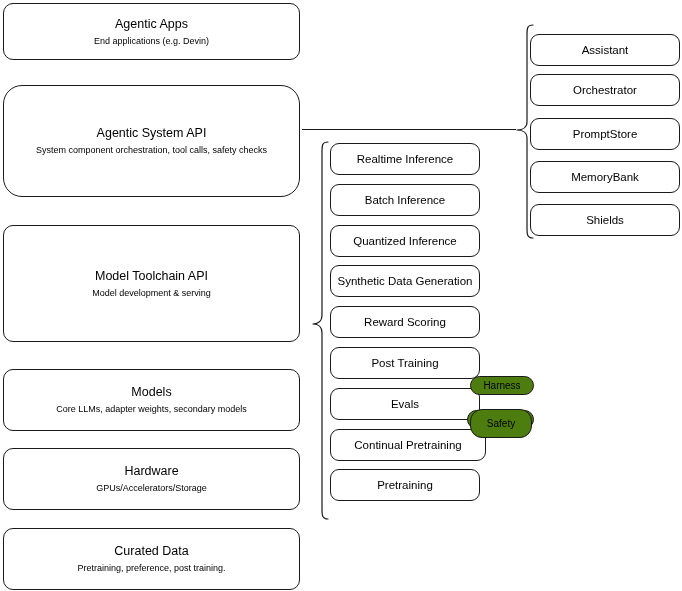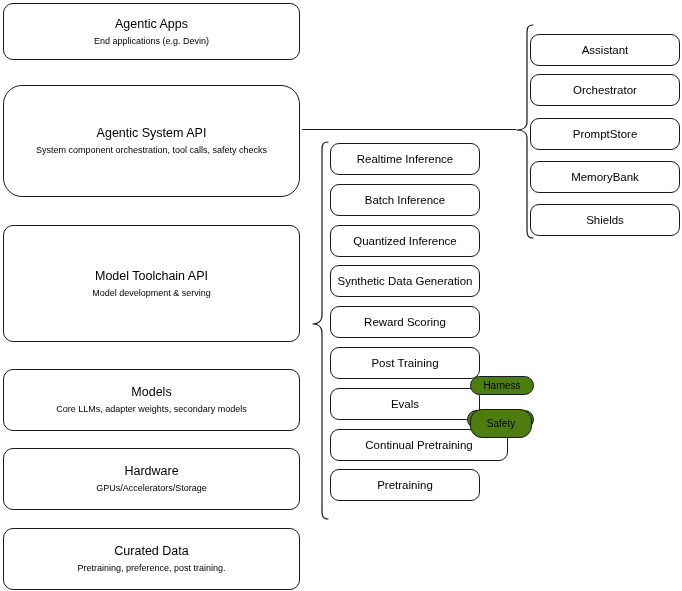--- a/index.html
+++ b/index.html
@@ -139,21 +139,21 @@
   </div>
   <div class="stack-box" style="left:330px; top:306px; width:150px; height:32px;">
     <span>Reward Scoring</span>
   </div>
   <div class="stack-box" style="left:330px; top:347px; width:150px; height:32px;">
     <span>Post Training</span>
   </div>
   <div class="stack-box" style="left:330px; top:388px; width:150px; height:32px;">
     <span>Evals</span>
   </div>
-  <div class="stack-box" style="left:330px; top:429px; width:178px; height:32px;">
+  <div class="stack-box" style="left:330px; top:429px; width:156px; height:32px;">
     <span>Continual Pretraining</span>
   </div>
   <div class="stack-box" style="left:330px; top:469px; width:150px; height:32px;">
     <span>Pretraining</span>
   </div>
 
   <div class="pill" style="left:470px; top:376px; width:64px; height:19px;">
     <span>Harness</span>
   </div>
   <div class="pill" style="left:467px; top:410px; width:67px; height:19px;">

